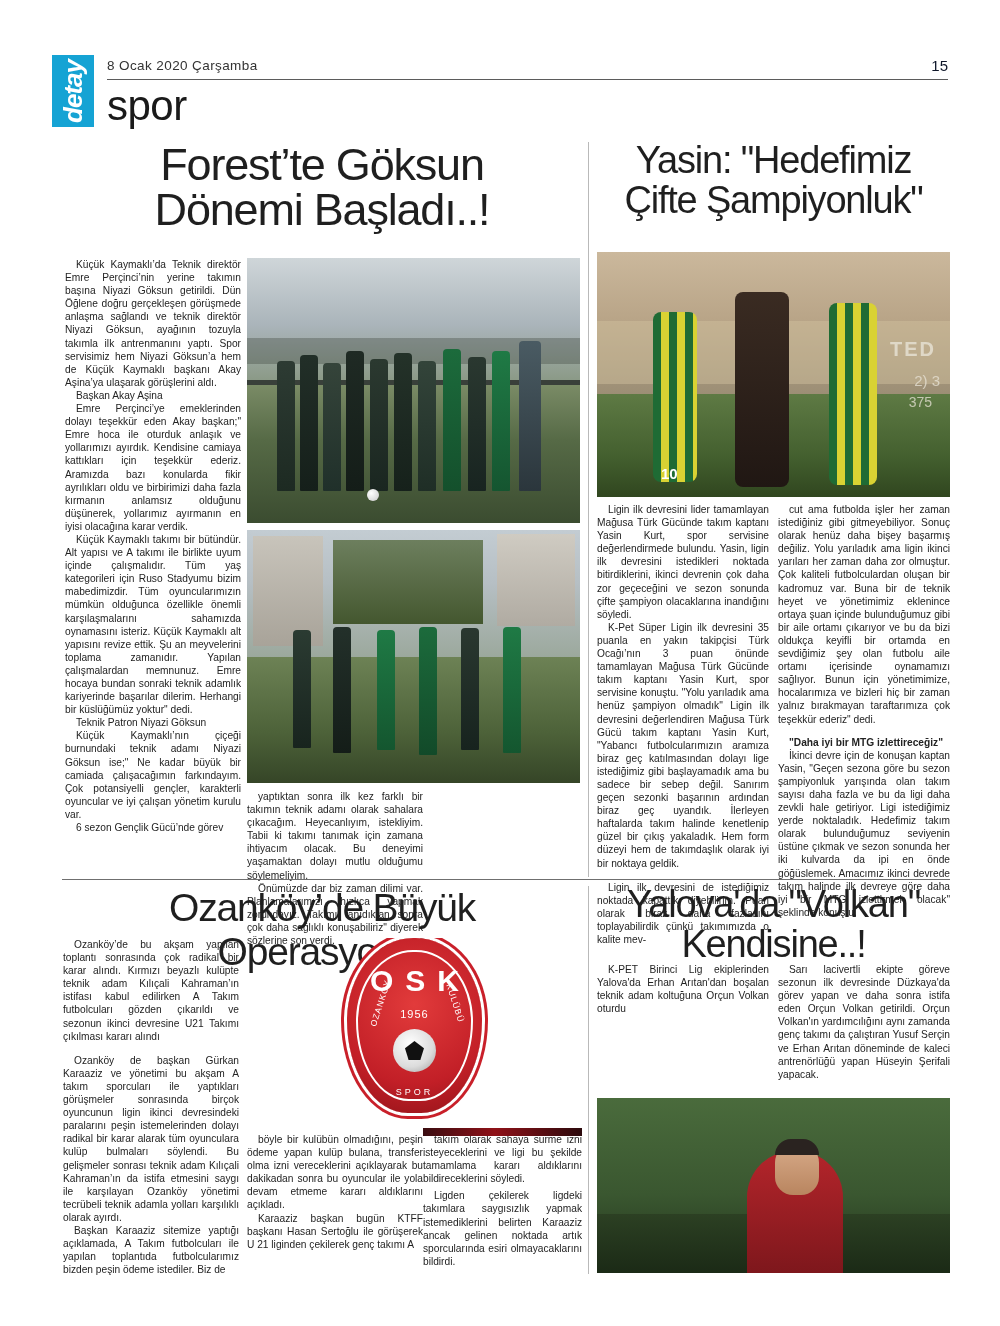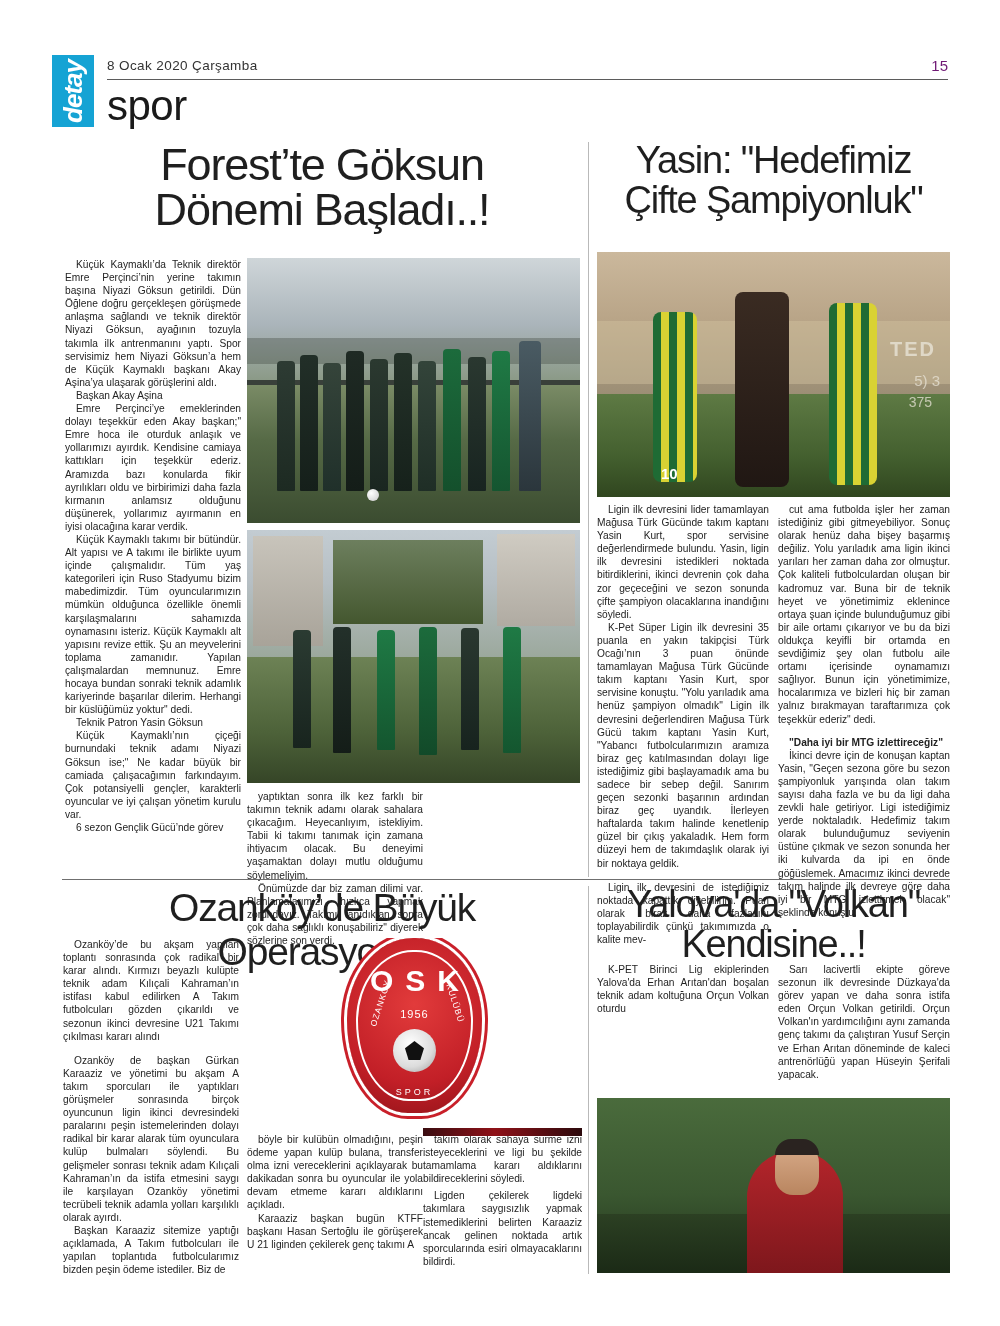--- a/index.html
+++ b/index.html
@@ -6,21 +6,21 @@
   body{width:1000px;height:1326px;font-family:"Liberation Sans",sans-serif;color:#1c1c1c;-webkit-font-smoothing:antialiased;}
   .page{position:relative;width:1000px;height:1326px;background:#fff;overflow:hidden;}
 
   
   .masthead{position:absolute;left:52px;top:55px;width:896px;height:75px;}
   .logo{position:absolute;left:0;top:0;width:42px;height:72px;background:#15a3d4;
         display:flex;align-items:center;justify-content:center;overflow:hidden;}
   .logo span{color:#ffffff;font-family:"Liberation Sans",sans-serif;font-weight:bold;font-style:italic;
              font-size:26px;letter-spacing:-1px;transform:rotate(-90deg);white-space:nowrap;}
   .dateline{position:absolute;left:55px;top:3px;font-size:13.5px;color:#333;letter-spacing:.4px;}
-  .pageno{position:absolute;right:0;top:2px;font-size:15px;color:#701a75;}
+  .pageno{position:absolute;right:0;top:2px;font-size:15px;color:#0f172a;}
   .rule-top{position:absolute;left:55px;right:0;top:24px;border-top:1.4px solid #5b5b5b;}
   .section-title{position:absolute;left:55px;top:30px;font-size:42px;line-height:42px;color:#1a1a1a;font-weight:normal;letter-spacing:-.5px;}
 
   
   .hl{font-size:45px;line-height:45px;font-weight:normal;color:#1f1f1f;letter-spacing:-1.2px;text-align:center;}
   .hl.small{font-size:38px;line-height:40px;}
   .col{font-size:10.2px;line-height:13.1px;text-align:justify;color:#232323;}
   .col p{margin:0;text-indent:11px;}
   .col p.noind{text-indent:0;}
   .col p.sub{font-weight:bold;text-indent:11px;}
@@ -84,21 +84,21 @@
   <div style="position:absolute;left:62px;top:142px;width:520px;">
     <div class="hl">Forest’te Göksun</div>
     <div class="hl">Dönemi Başladı..!</div>
   </div>
 
   <div class="col" style="position:absolute;left:65px;top:258px;width:176px;height:612px;">
     <p>Küçük Kaymaklı’da Teknik direktör Emre Perçinci’nin yerine takımın başına Niyazi Göksun getirildi. Dün Öğlene doğru gerçekleşen görüşmede anlaşma sağlandı ve teknik direktör Niyazi Göksun, ayağının tozuyla takımla ilk antrenmanını yaptı. Spor servisimiz hem Niyazi Göksun’a hem de Küçük Kaymaklı başkanı Akay Aşina’ya ulaşarak görüşlerini aldı.</p>
     <p>Başkan Akay Aşina</p>
     <p>Emre Perçinci’ye emeklerinden dolayı teşekkür eden Akay başkan;" Emre hoca ile oturduk anlaşık ve yollarımızı ayırdık. Kendisine camiaya kattıkları için teşekkür ederiz. Aramızda bazı konularda fikir ayrılıkları oldu ve birbirimizi daha fazla kırmanın anlamsız olduğunu düşünerek, yollarımız ayırmanın en iyisi olacağına karar verdik.</p>
     <p>Küçük Kaymaklı takımı bir bütündür. Alt yapısı ve A takımı ile birlikte uyum içinde çalışmalıdır. Tüm yaş kategorileri için Ruso Stadyumu bizim mabedimizdir. Tüm oyuncularımızın mümkün olduğunca özellikle önemli karşılaşmalarını sahamızda oynamasını isteriz. Küçük Kaymaklı alt yapısını revize ettik. Şu an meyvelerini toplama zamanıdır. Yapılan çalışmalardan memnunuz. Emre hocaya bundan sonraki teknik adamlık kariyerinde başarılar dilerim. Herhangi bir küslüğümüz yoktur" dedi.</p>
-    <p>Teknik Patron Yasin Göksun</p>
+    <p>Teknik Patron Niyazi Göksun</p>
     <p>Küçük Kaymaklı’nın çiçeği burnundaki teknik adamı Niyazi Göksun ise;" Ne kadar büyük bir camiada çalışacağımın farkındayım. Çok potansiyelli gençler, karakterli oyuncular ve iyi çalışan yönetim kurulu var.</p>
     <p>6 sezon Gençlik Gücü’nde görev</p>
   </div>
 
   <div class="photo" id="photo-training-line" style="left:247px;top:258px;width:333px;height:265px;">
     <div class="sky"></div>
       <div class="grass"></div>
     <div style="position:absolute;left:0;right:0;top:30%;height:10%;background:rgba(60,70,60,.35);"></div>
     <div class="fig" style="left:30px;height:130px;background:linear-gradient(#2d3b33,#1d2a22);"></div>
     <div class="fig" style="left:53px;height:136px;background:linear-gradient(#222f28,#151f1a);"></div>
@@ -142,21 +142,21 @@
   <div style="position:absolute;left:596px;top:140px;width:355px;">
     <div class="hl small">Yasin: "Hedefimiz</div>
     <div class="hl small">Çifte Şampiyonluk"</div>
   </div>
 
   <div class="photo" id="photo-match-duel" style="left:597px;top:252px;width:353px;height:245px;">
     <div class="sky"></div>
       <div class="grass"></div>
     <div style="position:absolute;left:0;right:0;top:28%;height:26%;background:rgba(210,195,160,.45);"></div>
     <div style="position:absolute;right:14px;top:86px;color:#e8e3d6;font-size:20px;font-weight:bold;letter-spacing:2px;opacity:.8;">TED</div>
-    <div style="position:absolute;right:10px;top:120px;color:#e8e3d6;font-size:15px;opacity:.75;">5) 3</div>
+    <div style="position:absolute;right:10px;top:120px;color:#e8e3d6;font-size:15px;opacity:.75;">2) 3</div>
     <div style="position:absolute;right:18px;top:142px;color:#e8e3d6;font-size:14px;opacity:.75;">375</div>
     <div class="fig" style="left:56px;bottom:6%;height:170px;width:44px;border-radius:8px;
           background:repeating-linear-gradient(90deg,#1f6b34 0 8px,#d9d233 8px 16px);"></div>
     <div class="fig" style="left:138px;bottom:4%;height:195px;width:54px;border-radius:8px;
           background:linear-gradient(#3a2b22,#201713);"></div>
     <div class="fig" style="left:232px;bottom:5%;height:182px;width:48px;border-radius:8px;
           background:repeating-linear-gradient(90deg,#1f6b34 0 8px,#d9d233 8px 16px);"></div>
     <div style="position:absolute;left:64px;bottom:6%;color:#fff;font-size:15px;font-weight:bold;">10</div>
   </div>
 

